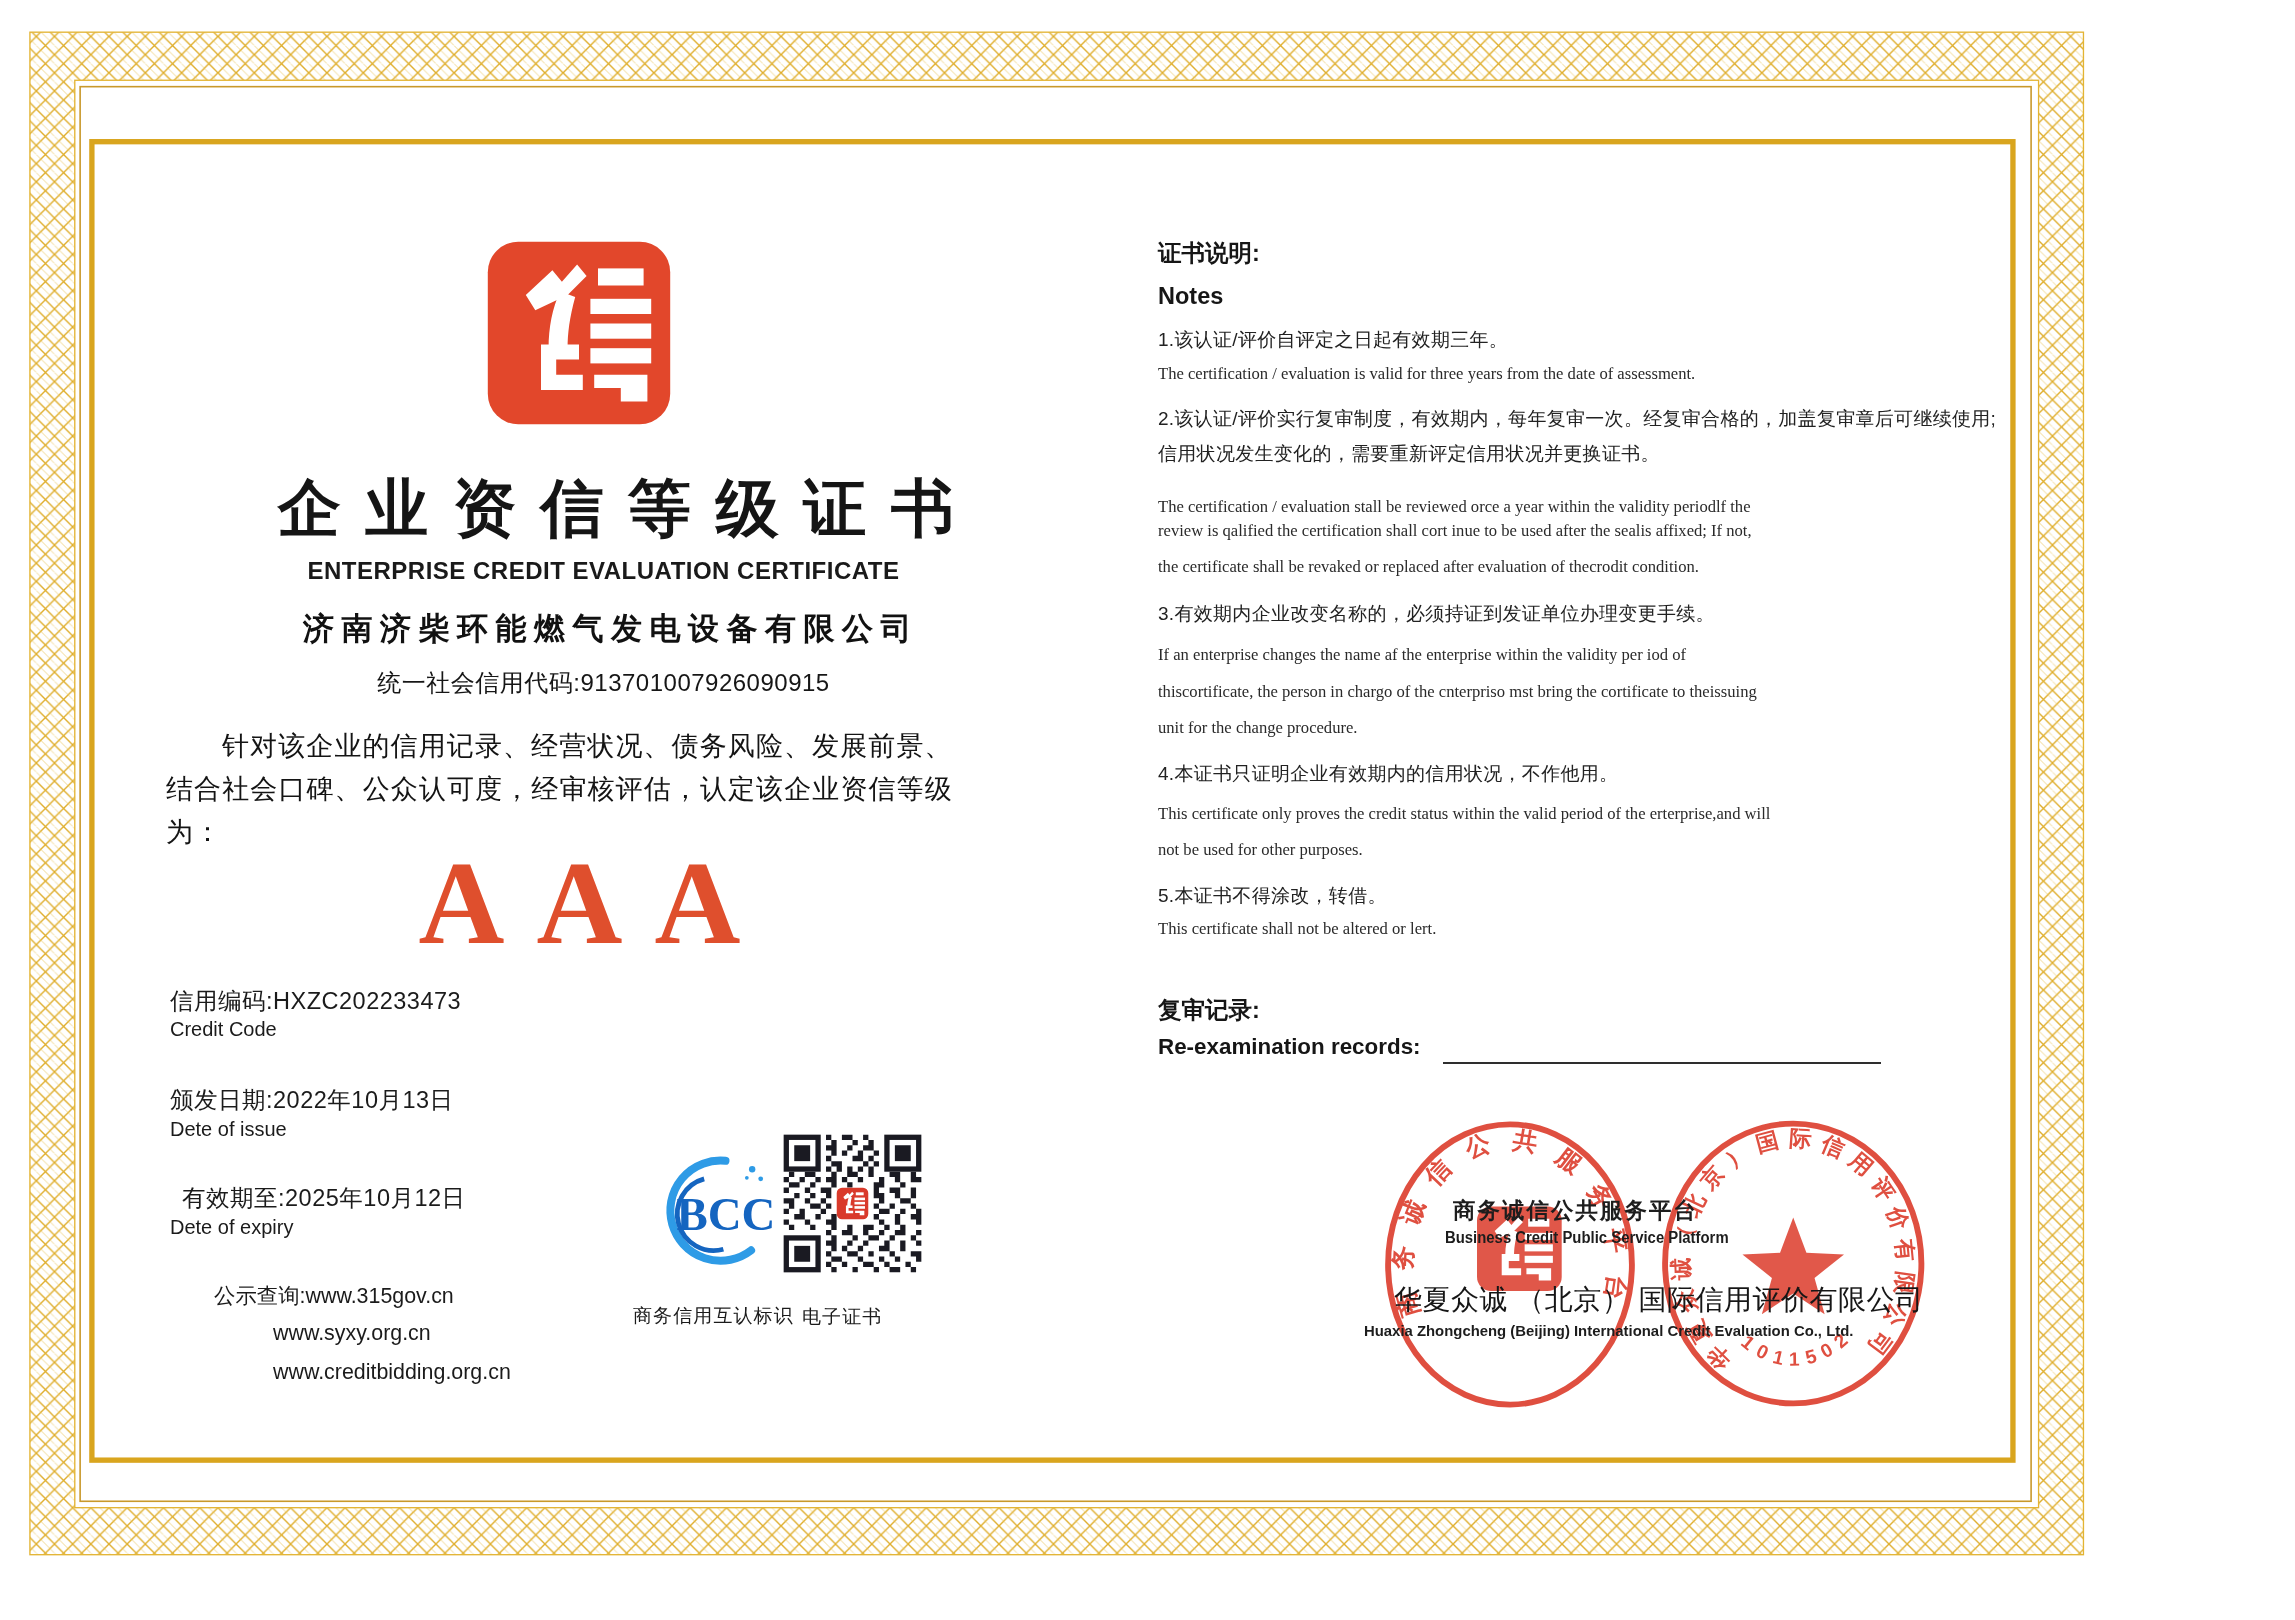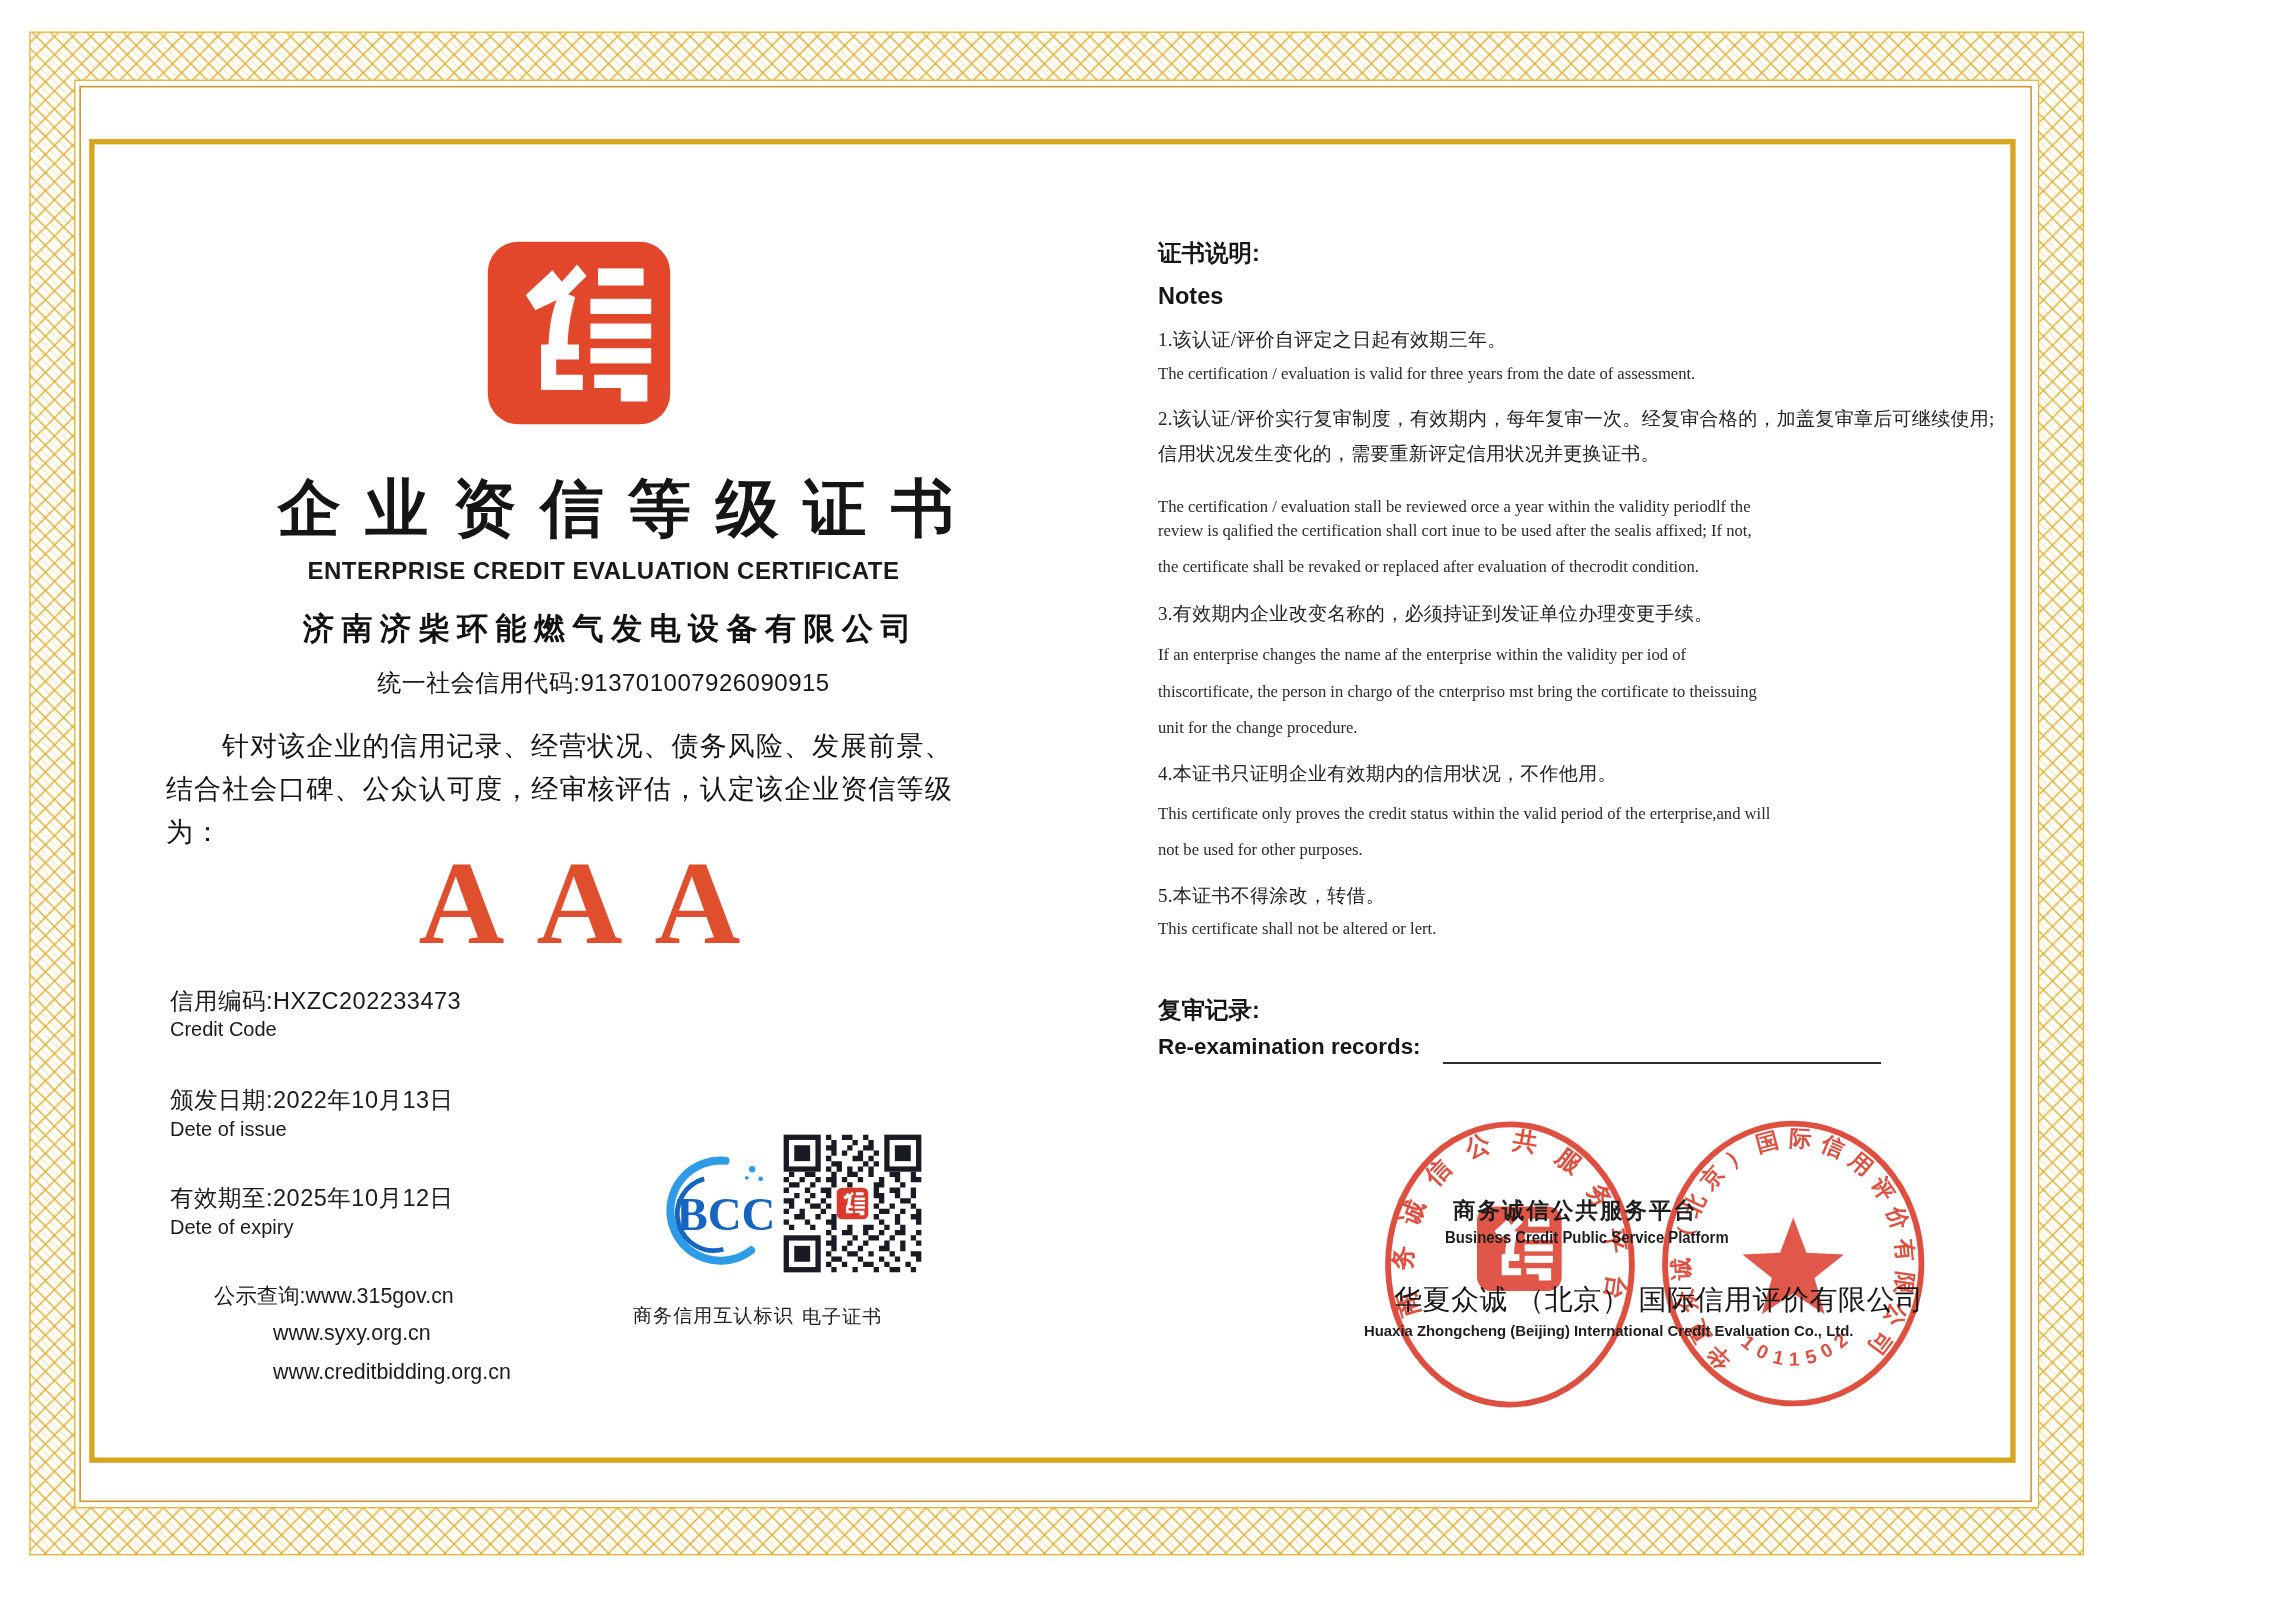--- a/index.html
+++ b/index.html
@@ -11,21 +11,21 @@
   .title-cn{font-size:63px;font-weight:bold;letter-spacing:24.6px;color:#151515;}
   .title-en{font-size:24px;font-weight:bold;letter-spacing:0.5px;color:#1a1a1a;}
   .company{font-size:31px;font-weight:bold;letter-spacing:7.5px;color:#111;}
   .codeline{font-size:24px;letter-spacing:0.5px;color:#161616;}
   .para{font-size:27px;letter-spacing:1.1px;color:#141414;white-space:nowrap;}
   .rating{font-size:119px;font-weight:bold;letter-spacing:32px;line-height:1;}
   .cnL{font-size:23.5px;color:#1b1b1b;letter-spacing:0.5px;white-space:nowrap;}
   .enL{font-size:20px;color:#1b1b1b;white-space:nowrap;}
   .urlL{font-size:21.4px;color:#1b1b1b;white-space:nowrap;margin-left:44px;}
   .ncap{font-size:23.5px;font-weight:bold;color:#161616;white-space:nowrap;}
-  .ncn{font-size:19px;color:#222;white-space:nowrap;letter-spacing:0.3px;font-family:Liberation Serif, serif;}
+  .ncn{font-size:19px;color:#222;white-space:nowrap;letter-spacing:0.3px;}
   .nen{font-size:16.6px;color:#2a2a2a;white-space:nowrap;font-family:Liberation Serif, serif;}
   .capt{font-size:19px;letter-spacing:1.1px;color:#1b1b1b;white-space:nowrap;}
   .stamp-cnA{font-size:22.4px;letter-spacing:2.1px;font-weight:600;color:#1d1d1d;white-space:nowrap;}
   .stamp-enA{font-size:16px;font-weight:bold;color:#1d1d1d;white-space:nowrap;transform:scaleX(.93);transform-origin:left;}
   .stamp-cnB{font-size:28px;letter-spacing:0.5px;color:#161616;white-space:nowrap;margin-left:28px;}
   .stamp-enB{font-size:15.5px;font-weight:bold;color:#1d1d1d;white-space:nowrap;transform:scaleX(.96);transform-origin:left;}
   .uline{height:2.1px;background:#2e2e2e;}
 </style>
 </head>
 <body>
@@ -75,21 +75,21 @@
 <div class="abs para" style="left:166px;top:814px">为：</div>
 
 <div class="abs c serifcn rating" style="left:208px;top:844px;width:711px;padding-left:32px;color:#DF4F2D">AAA</div>
 
 <div class="abs cnL" style="left:170px;top:985px">信用编码:HXZC202233473</div>
 <div class="abs enL" style="left:170px;top:1018px">Credit Code</div>
 
 <div class="abs cnL" style="left:170px;top:1084px">颁发日期:2022年10月13日</div>
 <div class="abs enL" style="left:170px;top:1118px">Dete of issue</div>
 
-<div class="abs cnL" style="left:170px;top:1182px">有效期至:2025年10月12日</div>
+<div class="abs cnL" style="left:182px;top:1182px">有效期至:2025年10月12日</div>
 <div class="abs enL" style="left:170px;top:1216px">Dete of expiry</div>
 
 <div class="abs urlL" style="left:170px;top:1281px">公示查询:www.315gov.cn</div>
 <div class="abs urlL" style="left:229px;top:1321px">www.syxy.org.cn</div>
 <div class="abs urlL" style="left:229px;top:1360px">www.creditbidding.org.cn</div>
 
 <svg class="abs" style="left:640px;top:1149px" width="139" height="128" viewBox="0 0 260 240">
   <path d="M160 22 A94 94 0 1 0 208 190" stroke="#2E9BE6" stroke-width="15" fill="none" stroke-linecap="round"></path>
   <path d="M120 56 A64 64 0 1 0 156 188" stroke="#1565C0" stroke-width="9" fill="none"></path>
   <circle cx="210" cy="38" r="6" fill="#2E9BE6"></circle>

